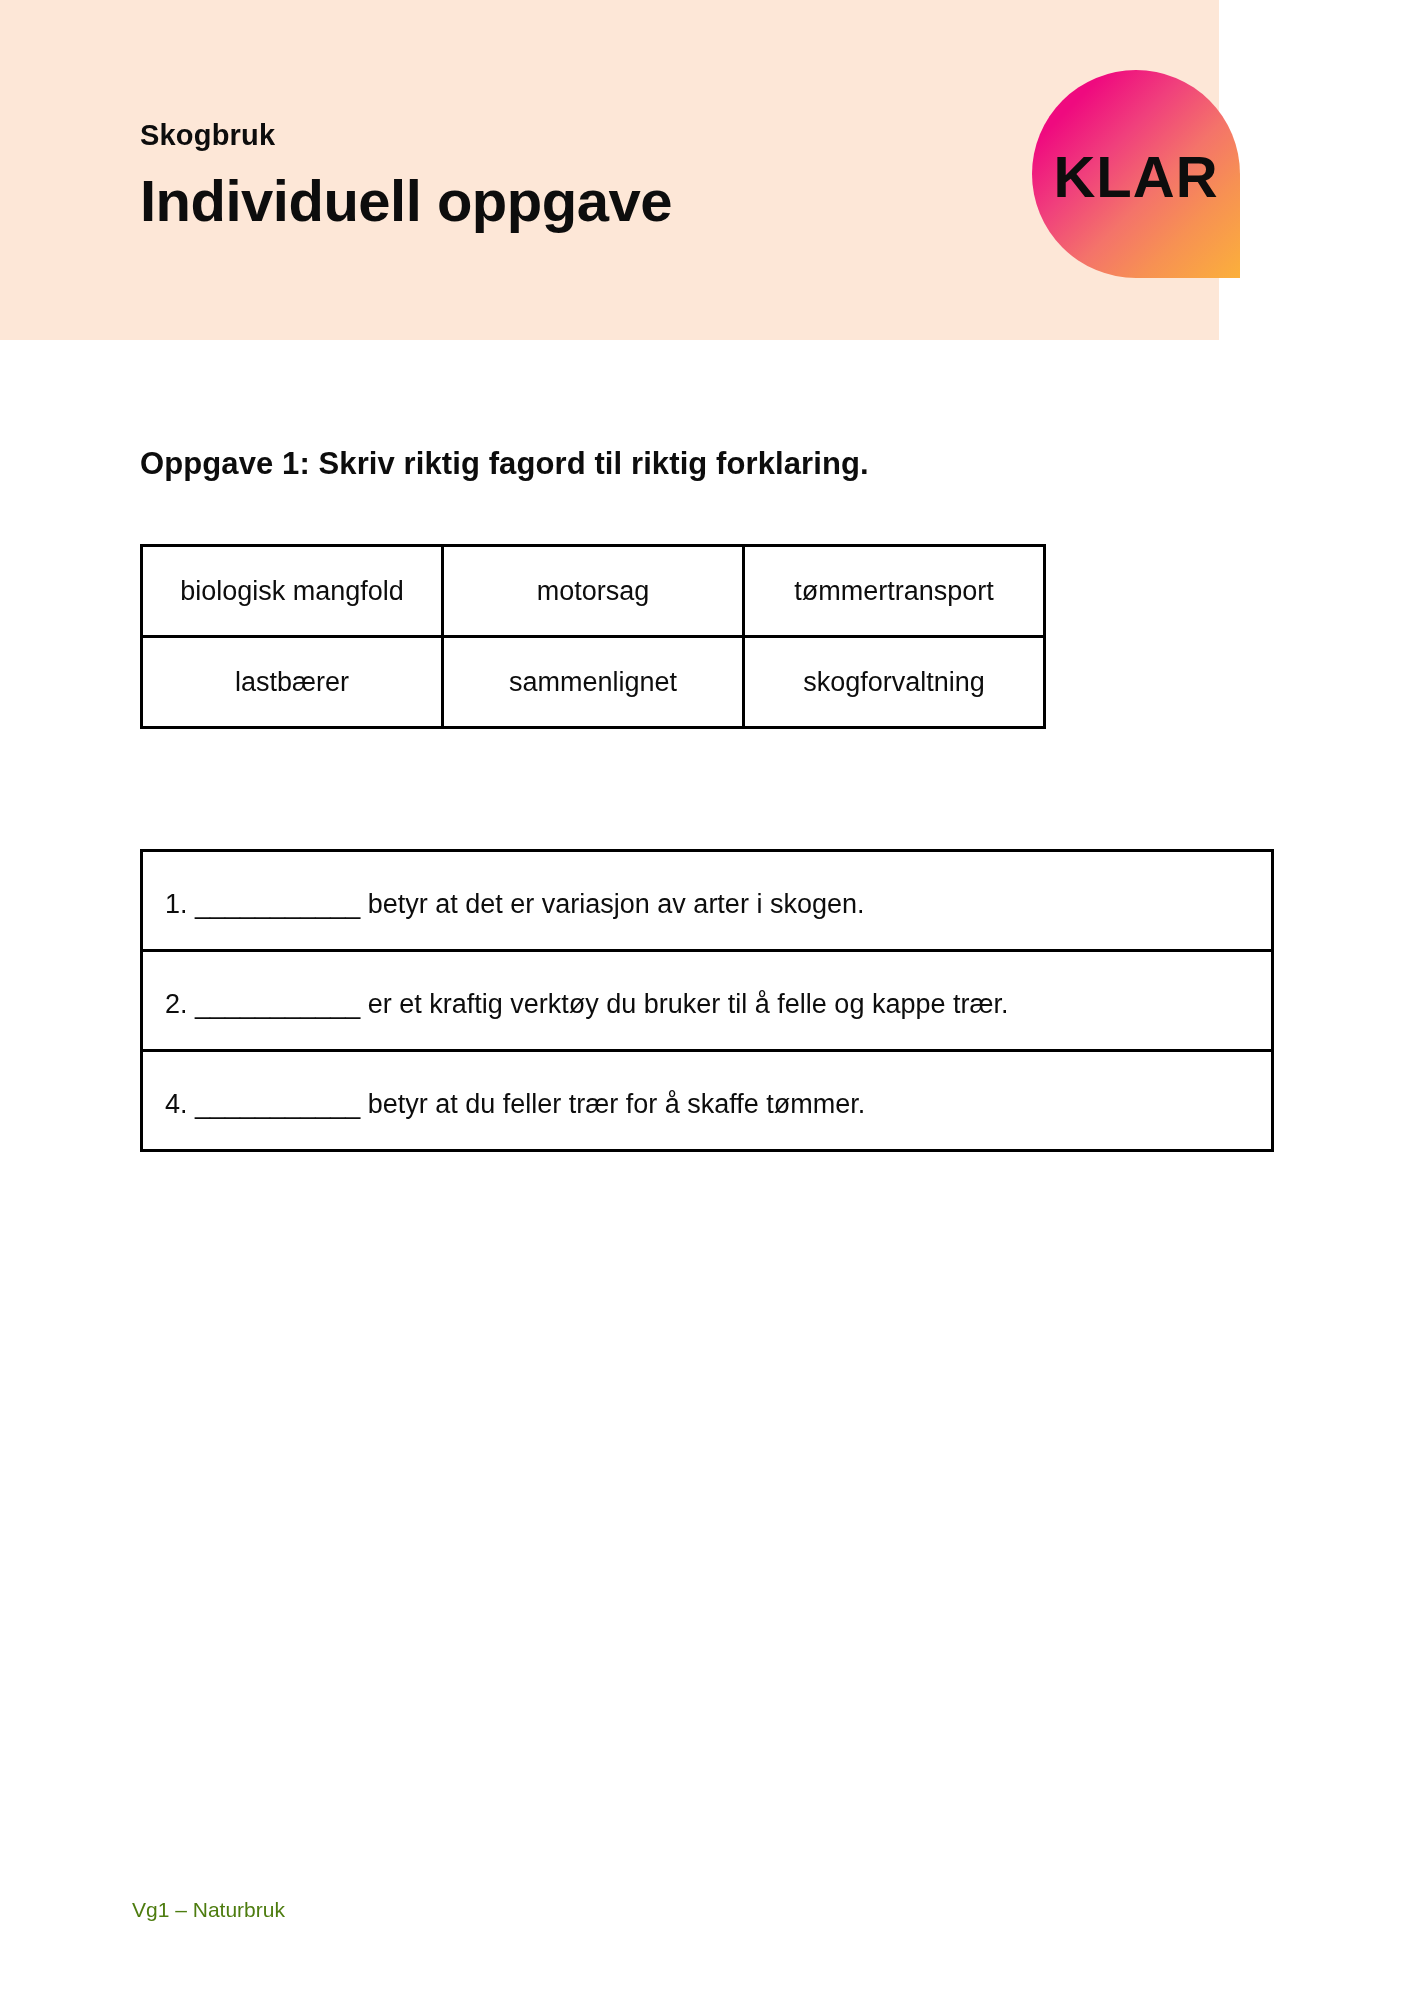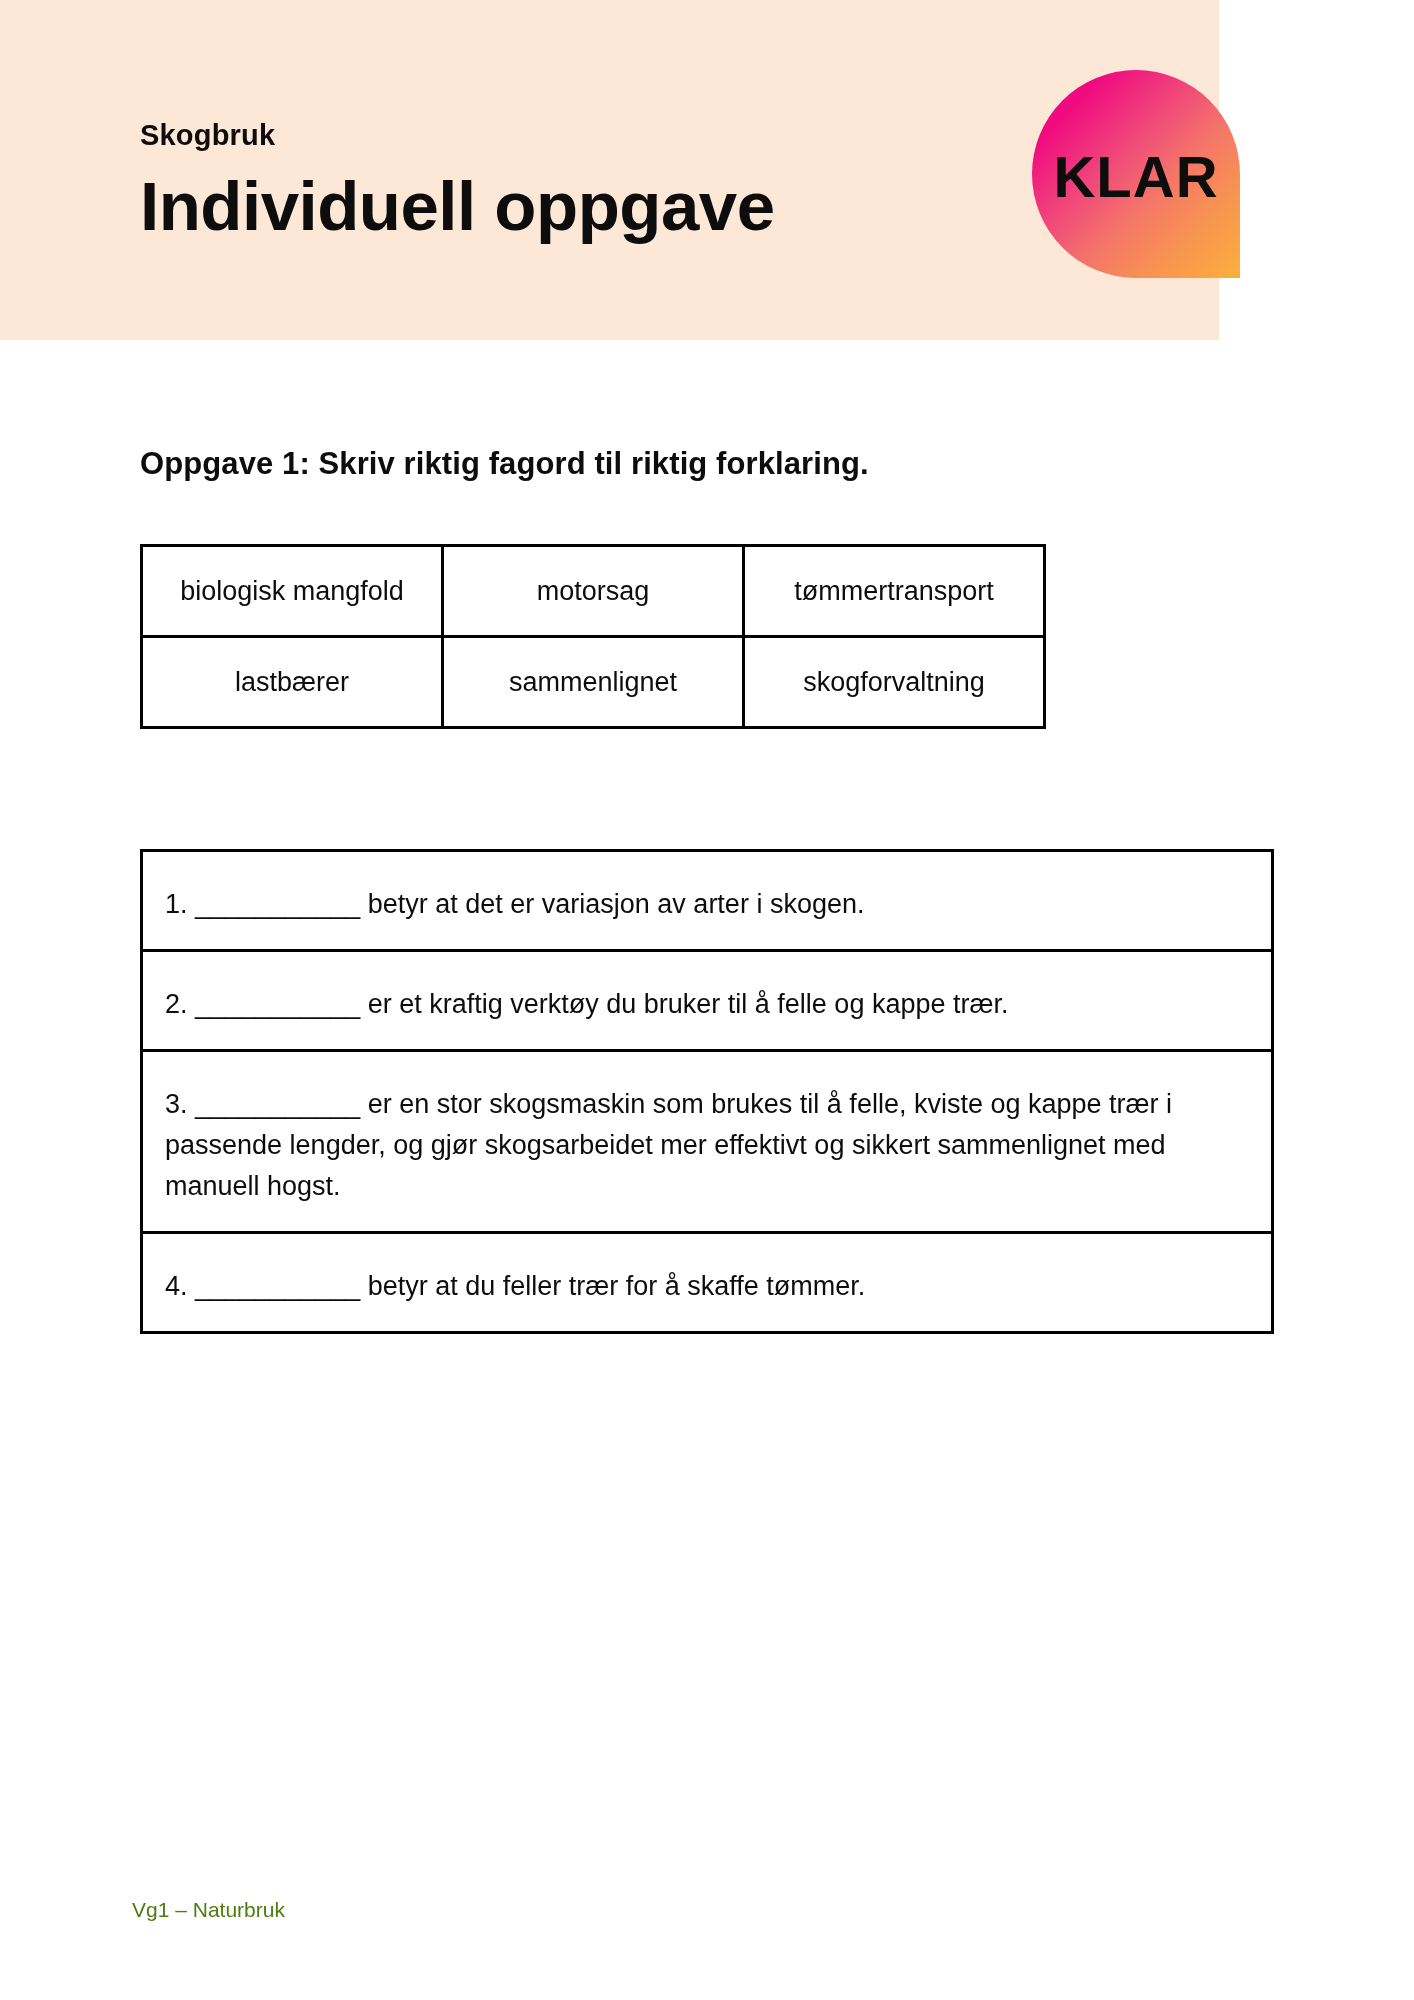--- a/index.html
+++ b/index.html
@@ -32,21 +32,21 @@
     top: 118px;
   }
   .eyebrow {
     font-size: 29px;
     font-weight: 700;
     letter-spacing: 0.2px;
     line-height: 1.2;
     margin: 0 0 16px 0;
   }
   .main-title {
-    font-size: 69px;
+    font-size: 58px;
     font-weight: 700;
     letter-spacing: -0.5px;
     line-height: 1.1;
     margin: 0;
   }
 
   
   .logo {
     position: absolute;
     left: 1032px;
@@ -158,23 +158,20 @@
 
   <table class="questions">
     <tbody>
       <tr>
         <td>1. ___________ betyr at det er variasjon av arter i skogen.</td>
       </tr>
       <tr>
         <td>2. ___________ er et kraftig verktøy du bruker til å felle og kappe trær.</td>
       </tr>
       <tr>
-        <td>3. ___________ er en stor skogsmaskin som brukes til å felle, kviste og kappe trær i passende lengder, og gjør skogsarbeidet mer effektivt og sikkert sammenlignet med manuell hogst.</td>
-      </tr>
-      <tr>
         <td>4. ___________ betyr at du feller trær for å skaffe tømmer.</td>
       </tr>
     </tbody>
   </table>
 
 </div>
 
 <div class="footer">Vg1 – Naturbruk</div>
 
 </body></html>

